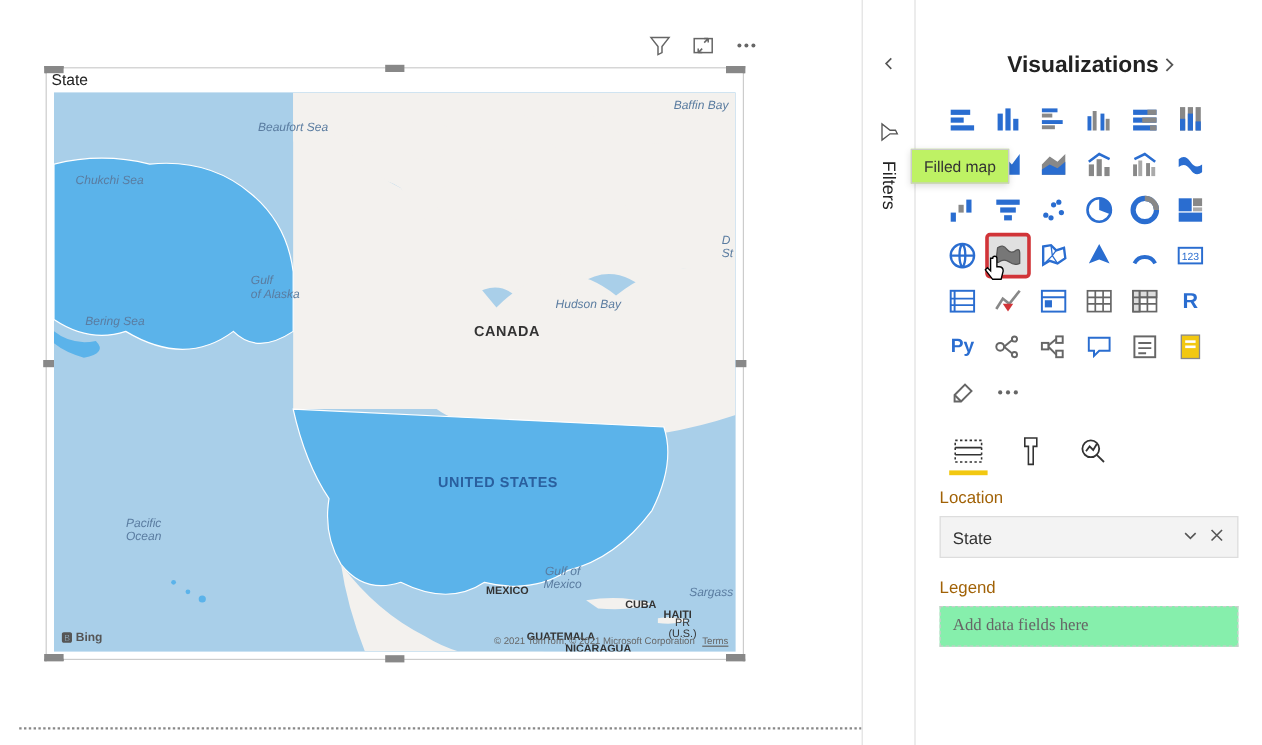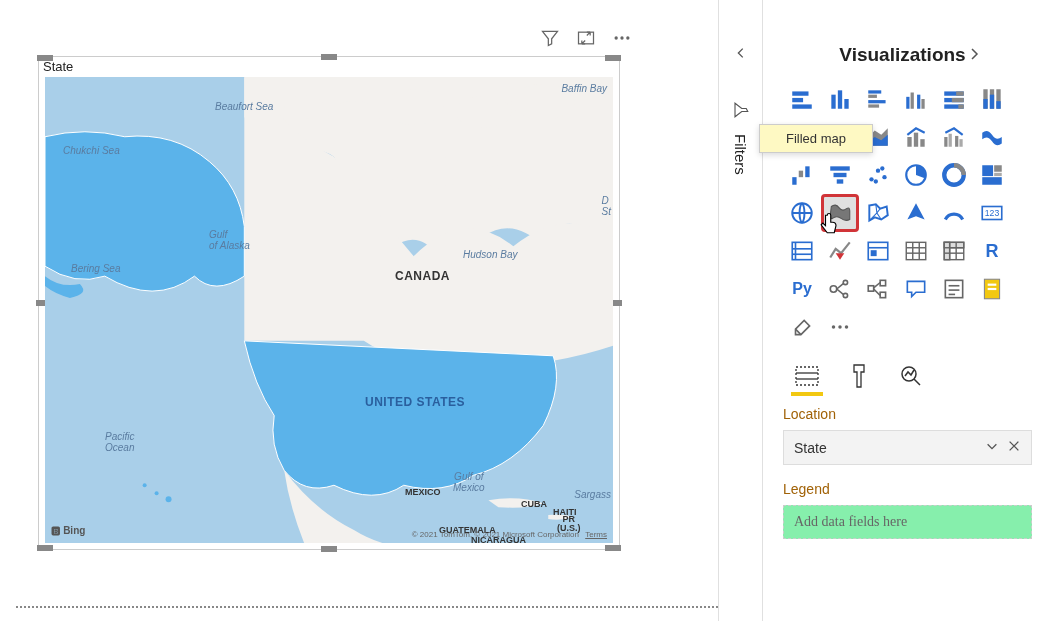--- a/index.html
+++ b/index.html
@@ -110,22 +110,22 @@
     border-radius: 2px;
     color: #333;
     position: relative;
   }
   .viz-cell svg { width: 26px; height: 26px; }
   .viz-cell.selected { outline: 3px solid #d13438; outline-offset: -1px; background: #e0e0e0; }
   .viz-cell.py { font-weight: 700; color: #2a6dd0; font-size: 16px; }
   .viz-cell.r { font-weight: 700; color: #2a6dd0; font-size: 18px; }
   .tooltip {
     position: absolute;
-    background: #fef9c3; border: 1px solid #ccc;
-    padding: 6px 26px;
+    background: #bef264; border: 1px solid #ccc;
+    padding: 6px 10px;
     font-size: 13px; color: #333;
     box-shadow: 0 2px 6px rgba(0,0,0,0.15);
     z-index: 50;
     white-space: nowrap;
   }
   .cursor-hand {
     position: absolute;
     z-index: 60;
     pointer-events: none;
   }
@@ -231,21 +231,21 @@
       <div class="map-label country" style="left:350px;top:192px">CANADA</div>
       <div class="map-label country2" style="left:320px;top:318px">UNITED STATES</div>
       <div class="map-label" style="left:60px;top:354px;white-space:pre;text-align:center">Pacific
 Ocean</div>
       <div class="map-label" style="left:408px;top:394px;white-space:pre;text-align:center">Gulf of
 Mexico</div>
       <div class="map-label" style="right:2px;top:412px">Sargass</div>
       <div class="map-label small" style="left:360px;top:410px;font-weight:600;color:#333;font-style:normal">MEXICO</div>
       <div class="map-label small" style="left:476px;top:422px;font-weight:600;color:#333;font-style:normal">CUBA</div>
       <div class="map-label small" style="left:508px;top:430px;font-weight:600;color:#333;font-style:normal">HAITI</div>
-      <div class="map-label small" style="left:512px;top:438px;font-weight:700;color:#333;font-style:normal;white-space:pre;text-align:center;line-height:1">PR
+      <div class="map-label small" style="left:512px;top:438px;font-weight:400;color:#333;font-style:normal;white-space:pre;text-align:center;line-height:1">PR
 (U.S.)</div>
       <div class="map-label small" style="left:394px;top:448px;font-weight:600;color:#333;font-style:normal">GUATEMALA</div>
       <div class="map-label small" style="left:426px;top:458px;font-weight:600;color:#333;font-style:normal">NICARAGUA</div>
 
       <div class="bing-logo">🅱 Bing</div>
       <div class="attribution">
         <span style="text-decoration:none">© 2021 TomTom, © 2021 Microsoft Corporation</span>
         <span>Terms</span>
       </div>
     </div>

